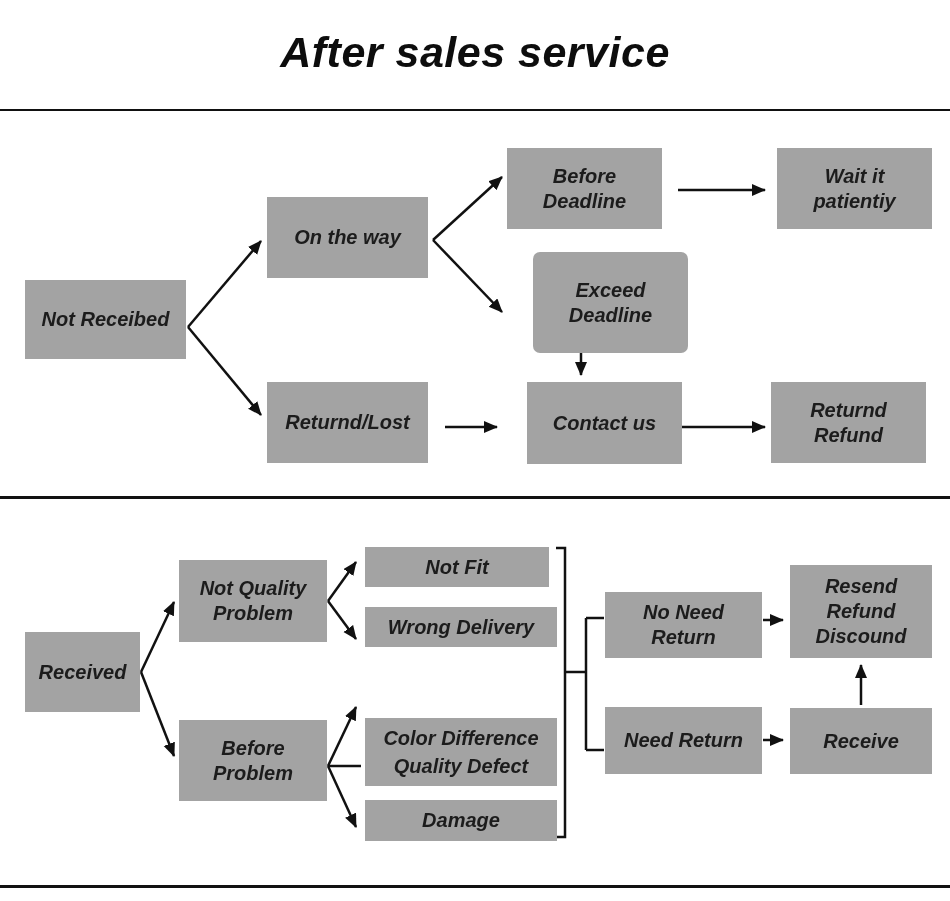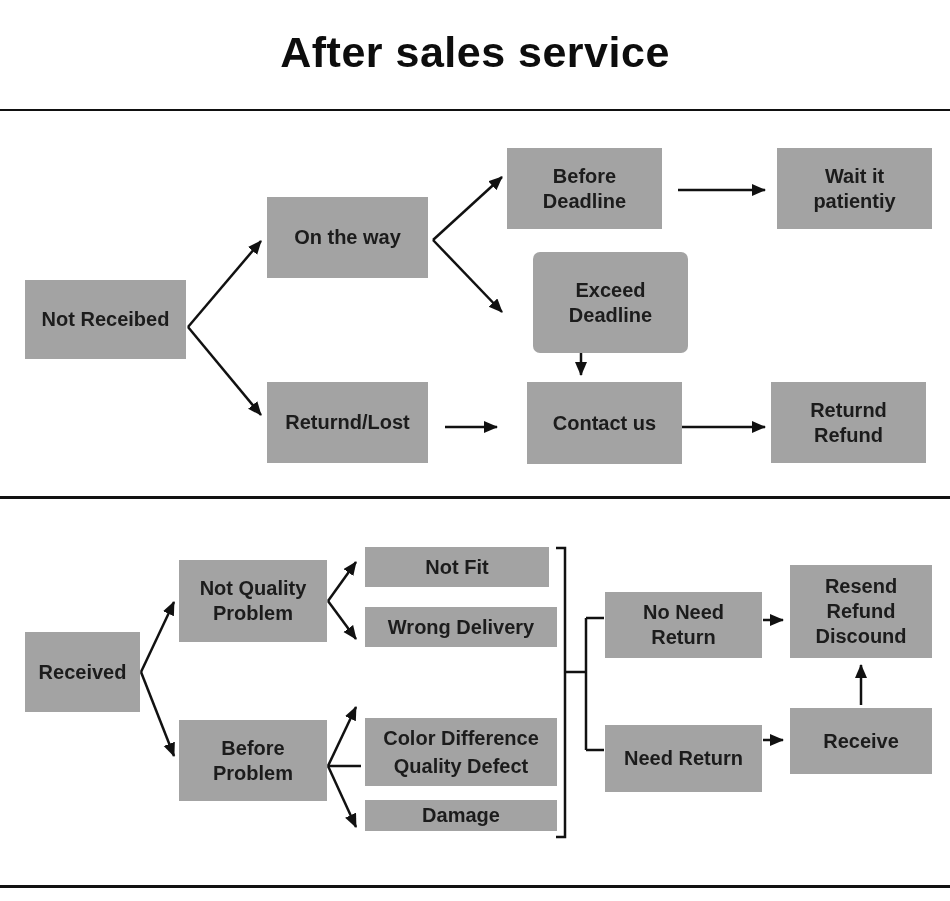--- a/index.html
+++ b/index.html
@@ -1,18 +1,19 @@
 <!DOCTYPE html>
 <html><head>
 <meta charset="utf-8">
 <style>
   html,body{margin:0;padding:0;background:#ffffff;}
   .stage{
     position:relative;width:950px;height:901px;background:#ffffff;overflow:hidden;
     font-family:"Liberation Sans","DejaVu Sans",sans-serif;
+    font-style:italic;
   }
   .page-title{
     position:absolute;top:28px;left:0;width:950px;margin:0;
     text-align:center;font-size:43px;font-weight:700;color:#0d0d0d;
     letter-spacing:0.5px;
   }
   .rule{position:absolute;left:0;width:950px;background:#111111;}
   .rule-top{top:109px;height:2px;}
   .rule-mid{top:496px;height:3px;}
   .rule-bottom{top:885px;height:3px;}
@@ -71,19 +72,19 @@
       <div class="node" style="left: 507px; top: 382px; width: 155px; height: 82px; margin-left: 20px;">Contact us</div>
       <div class="node" style="left: 777px; top: 148px; width: 155px; height: 81px;">Wait it patientiy</div>
       <div class="node" style="left: 771px; top: 382px; width: 155px; height: 81px;">Returnd Refund</div>
       <div class="node" style="left: 25px; top: 632px; width: 115px; height: 80px;">Received</div>
       <div class="node" style="left: 179px; top: 560px; width: 148px; height: 82px;">Not Quality Problem</div>
       <div class="node" style="left: 179px; top: 720px; width: 148px; height: 81px;">Before Problem</div>
       <div class="node" style="left: 365px; top: 547px; width: 184px; height: 40px;">Not Fit</div>
       <div class="node" style="left: 365px; top: 607px; width: 192px; height: 40px;">Wrong Delivery</div>
       <div class="node" style="left: 365px; top: 690px; width: 192px; height: 41px; margin-top: 28px;">Color Difference</div>
       <div class="node" style="left: 365px; top: 746px; width: 192px; height: 40px;">Quality Defect</div>
-      <div class="node" style="left: 365px; top: 800px; width: 192px; height: 31px;">Damage</div>
+      <div class="node" style="left: 365px; top: 800px; width: 192px; height: 41px;">Damage</div>
       <div class="node" style="left: 605px; top: 592px; width: 157px; height: 66px;">No Need Return</div>
-      <div class="node" style="left: 605px; top: 707px; width: 157px; height: 67px; margin-top: 18px;">Need Return</div>
+      <div class="node" style="left: 605px; top: 707px; width: 157px; height: 67px;">Need Return</div>
       <div class="node" style="left: 790px; top: 565px; width: 142px; height: 93px;">Resend Refund Discound</div>
       <div class="node" style="left: 790px; top: 708px; width: 142px; height: 66px;">Receive</div>
     </div>
 </div>
 
 </body></html>

